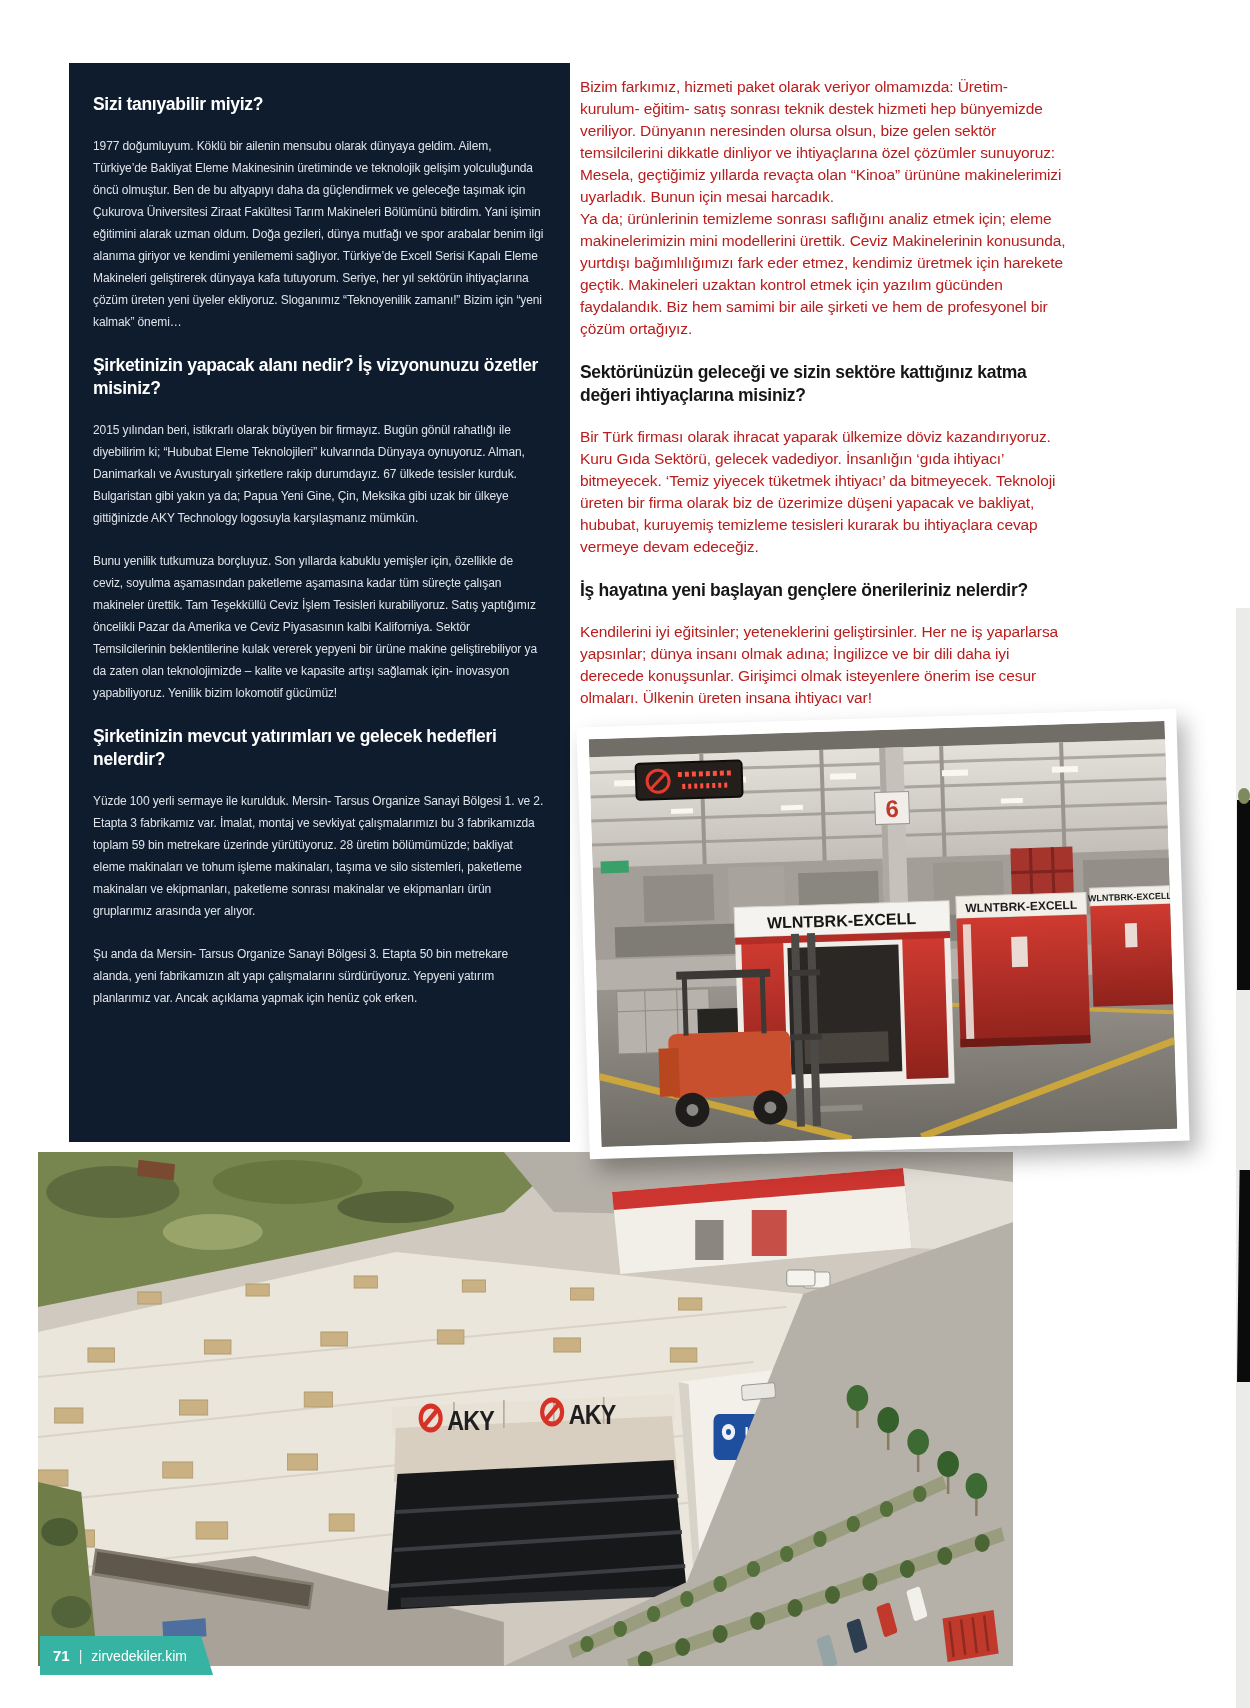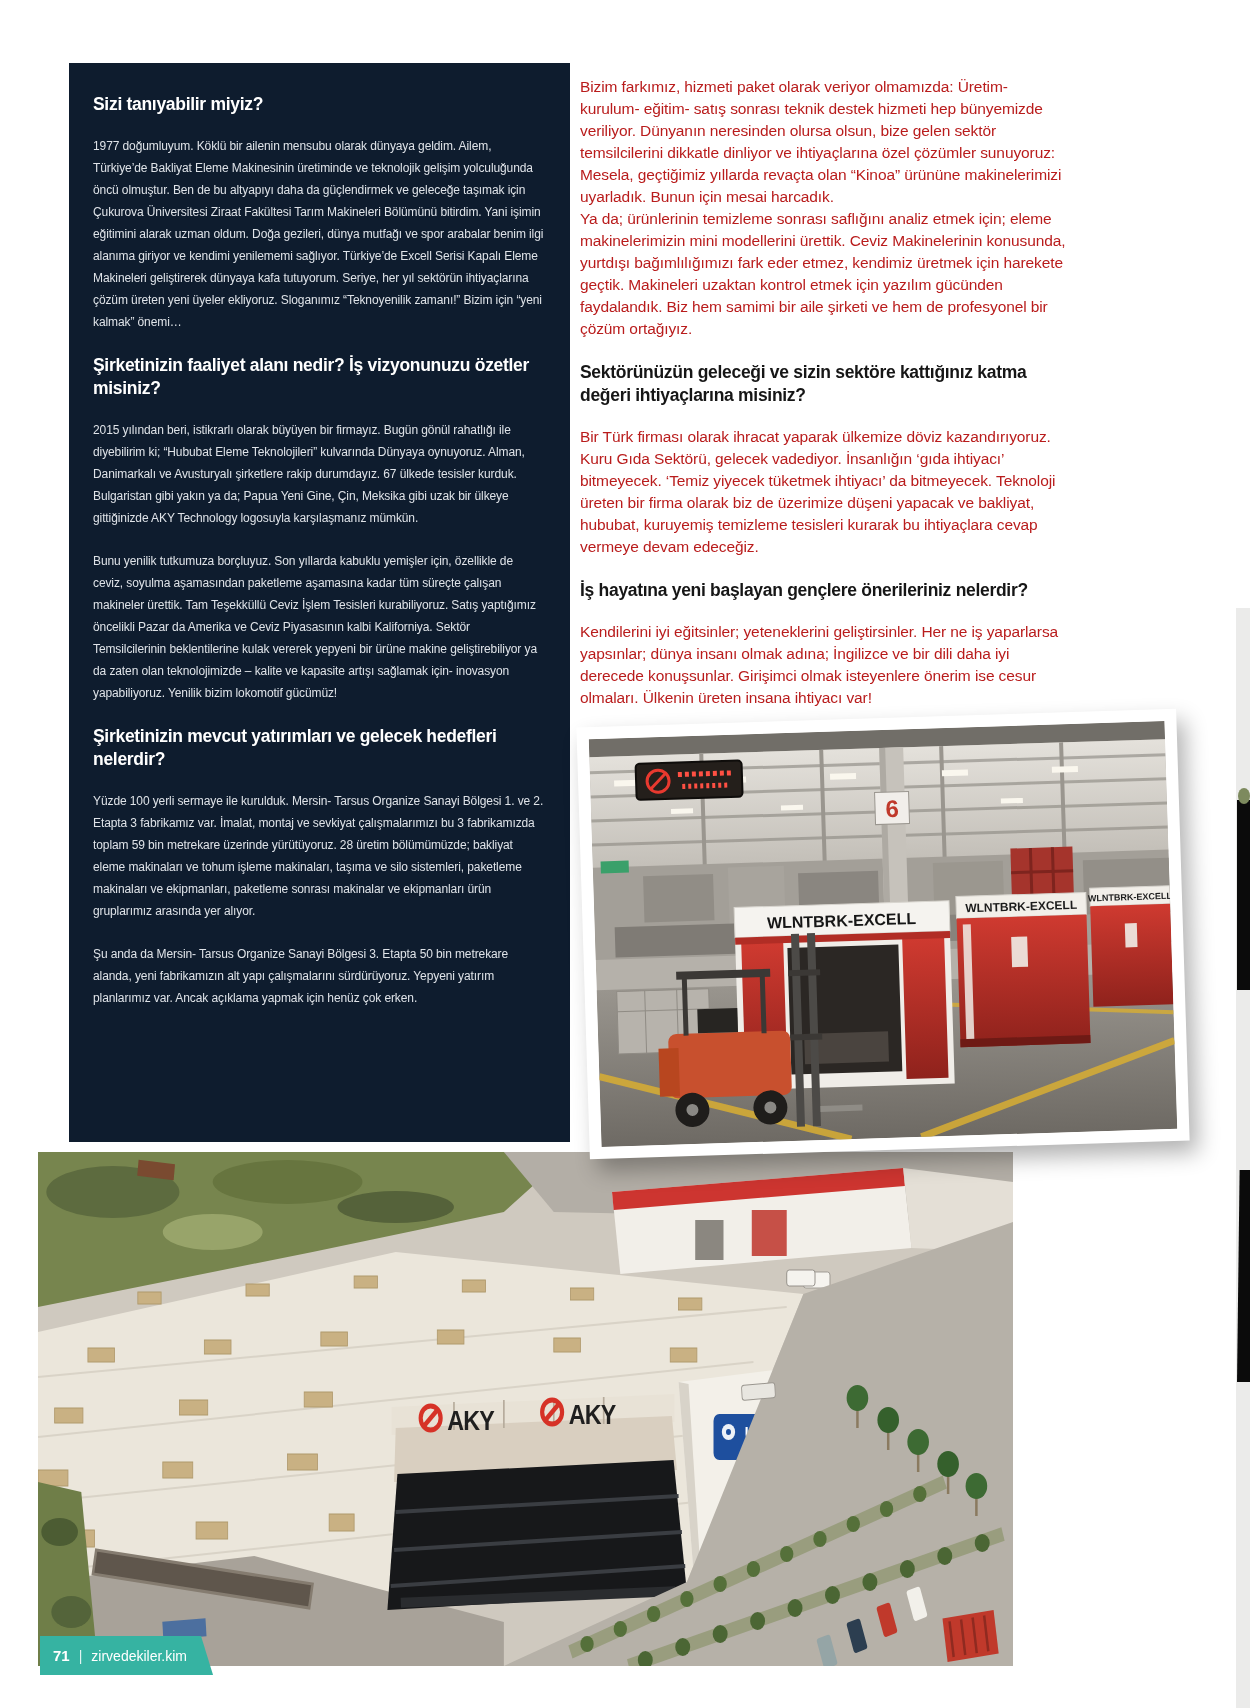--- a/index.html
+++ b/index.html
@@ -55,21 +55,21 @@
     clip-path:polygon(20% 0,100% 0,100% 100%,0 100%);}
 </style>
 </head>
 <body>
 
 <div class="page">
 
   <div class="navy-box">
     <h2>Sizi tanıyabilir miyiz?</h2>
     <p>1977 doğumluyum. Köklü bir ailenin mensubu olarak dünyaya geldim. Ailem, Türkiye’de Bakliyat Eleme Makinesinin üretiminde ve teknolojik gelişim yolculuğunda öncü olmuştur. Ben de bu altyapıyı daha da güçlendirmek ve geleceğe taşımak için Çukurova Üniversitesi Ziraat Fakültesi Tarım Makineleri Bölümünü bitirdim. Yani işimin eğitimini alarak uzman oldum. Doğa gezileri, dünya mutfağı ve spor arabalar benim ilgi alanıma giriyor ve kendimi yenilememi sağlıyor. Türkiye’de Excell Serisi Kapalı Eleme Makineleri geliştirerek dünyaya kafa tutuyorum. Seriye, her yıl sektörün ihtiyaçlarına çözüm üreten yeni üyeler ekliyoruz. Sloganımız “Teknoyenilik zamanı!” Bizim için “yeni kalmak” önemi…</p>
-    <h2>Şirketinizin faaliyet alanı nedir? İş vizyonunuzu özetler misiniz?</h2>
+    <h2>Şirketinizin yapacak alanı nedir? İş vizyonunuzu özetler misiniz?</h2>
     <p>2015 yılından beri, istikrarlı olarak büyüyen bir firmayız. Bugün gönül rahatlığı ile diyebilirim ki; “Hububat Eleme Teknolojileri” kulvarında Dünyaya oynuyoruz. Alman, Danimarkalı ve Avusturyalı şirketlere rakip durumdayız. 67 ülkede tesisler kurduk. Bulgaristan gibi yakın ya da; Papua Yeni Gine, Çin, Meksika gibi uzak bir ülkeye gittiğinizde AKY Technology logosuyla karşılaşmanız mümkün.</p>
     <p>Bunu yenilik tutkumuza borçluyuz. Son yıllarda kabuklu yemişler için, özellikle de ceviz, soyulma aşamasından paketleme aşamasına kadar tüm süreçte çalışan makineler ürettik. Tam Teşekküllü Ceviz İşlem Tesisleri kurabiliyoruz. Satış yaptığımız öncelikli Pazar da Amerika ve Ceviz Piyasasının kalbi Kaliforniya. Sektör Temsilcilerinin beklentilerine kulak vererek yepyeni bir ürüne makine geliştirebiliyor ya da zaten olan teknolojimizde – kalite ve kapasite artışı sağlamak için- inovasyon yapabiliyoruz. Yenilik bizim lokomotif gücümüz!</p>
     <h2>Şirketinizin mevcut yatırımları ve gelecek hedefleri nelerdir?</h2>
     <p>Yüzde 100 yerli sermaye ile kurulduk. Mersin- Tarsus Organize Sanayi Bölgesi 1. ve 2. Etapta 3 fabrikamız var. İmalat, montaj ve sevkiyat çalışmalarımızı bu 3 fabrikamızda toplam 59 bin metrekare üzerinde yürütüyoruz. 28 üretim bölümümüzde; bakliyat eleme makinaları ve tohum işleme makinaları, taşıma ve silo sistemleri, paketleme makinaları ve ekipmanları, paketleme sonrası makinalar ve ekipmanları ürün gruplarımız arasında yer alıyor.</p>
     <p>Şu anda da Mersin- Tarsus Organize Sanayi Bölgesi 3. Etapta 50 bin metrekare alanda, yeni fabrikamızın alt yapı çalışmalarını sürdürüyoruz. Yepyeni yatırım planlarımız var. Ancak açıklama yapmak için henüz çok erken.</p>
   </div>
 
   <div class="right-col">
     <p class="tight">Bizim farkımız, hizmeti paket olarak veriyor olmamızda: Üretim- kurulum- eğitim- satış sonrası teknik destek hizmeti hep bünyemizde veriliyor. Dünyanın neresinden olursa olsun, bize gelen sektör temsilcilerini dikkatle dinliyor ve ihtiyaçlarına özel çözümler sunuyoruz: Mesela, geçtiğimiz yıllarda revaçta olan “Kinoa” ürününe makinelerimizi uyarladık. Bunun için mesai harcadık.</p>
     <p>Ya da; ürünlerinin temizleme sonrası saflığını analiz etmek için; eleme makinelerimizin mini modellerini ürettik. Ceviz Makinelerinin konusunda, yurtdışı bağımlılığımızı fark eder etmez, kendimiz üretmek için harekete geçtik. Makineleri uzaktan kontrol etmek için yazılım gücünden faydalandık. Biz hem samimi bir aile şirketi ve hem de profesyonel bir çözüm ortağıyız.</p>

